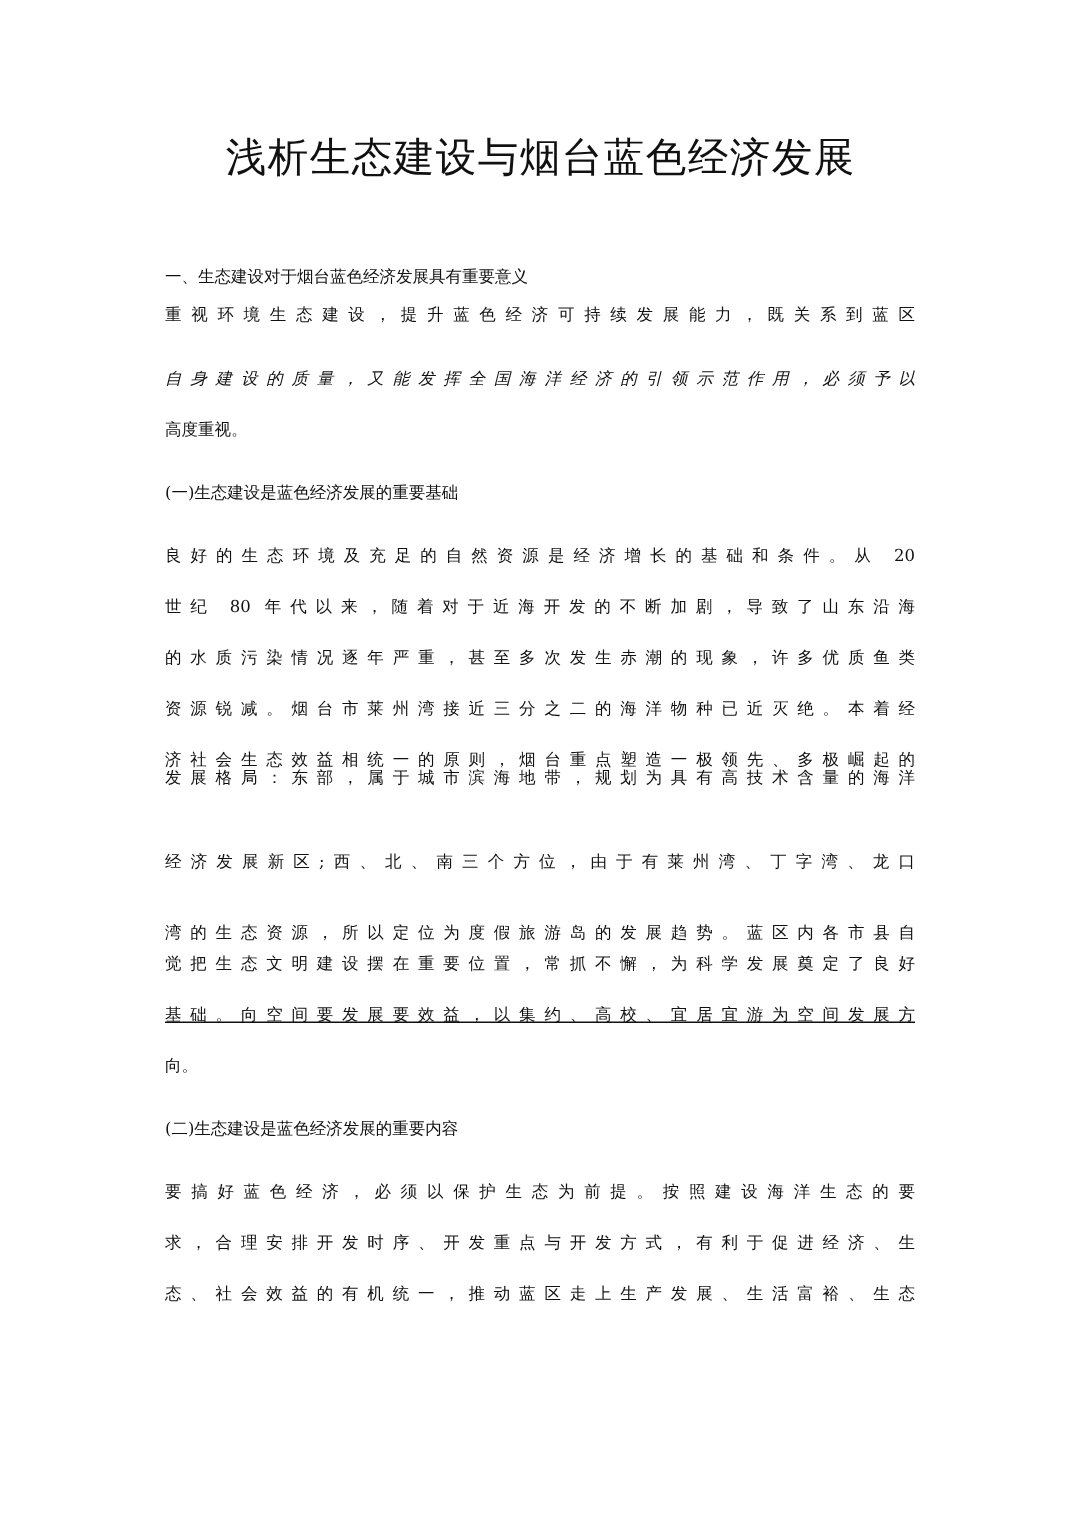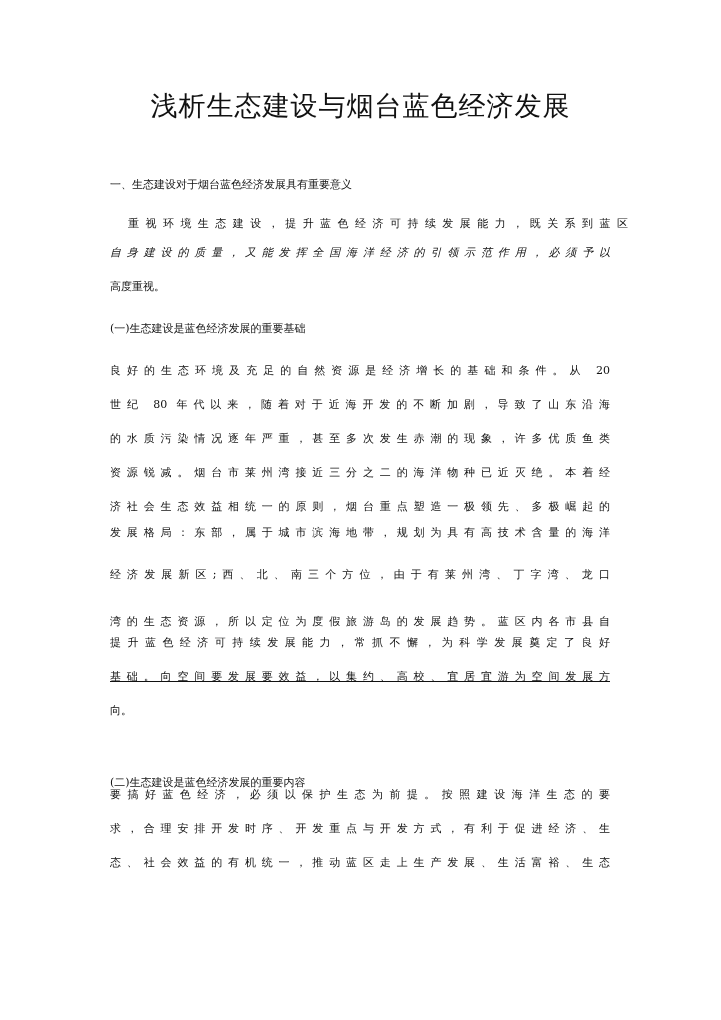--- a/index.html
+++ b/index.html
@@ -12,33 +12,33 @@
           text-align-last:justify; }
   .line.short { text-align-last:left; }
 </style>
 </head>
 <body>
 
 <div>
   <div class="title">浅析生态建设与烟台蓝色经济发展</div>
   <div id="body-lines">
       <div class="line short" style="top: 174px;">  一、生态建设对于烟台蓝色经济发展具有重要意义</div>
-      <div class="line" style="top: 213px; margin-left: 18px;"> 重视环境生态建设，提升蓝色经济可持续发展能力，既关系到蓝区</div>
+      <div class="line" style="top: 199px;"> 重视环境生态建设，提升蓝色经济可持续发展能力，既关系到蓝区</div>
       <div class="line" style="top: 242px; font-style: italic;">自身建设的质量，又能发挥全国海洋经济的引领示范作用，必须予以</div>
       <div class="line short" style="top: 276px;">高度重视。</div>
       <div class="line short" style="top: 318px;"> (一)生态建设是蓝色经济发展的重要基础</div>
       <div class="line" style="top: 360px;"> 良好的生态环境及充足的自然资源是经济增长的基础和条件。从 20</div>
       <div class="line" style="top: 394px;">世纪 80 年代以来，随着对于近海开发的不断加剧，导致了山东沿海</div>
       <div class="line" style="top: 428px;">的水质污染情况逐年严重，甚至多次发生赤潮的现象，许多优质鱼类</div>
       <div class="line" style="top: 462px;">资源锐减。烟台市莱州湾接近三分之二的海洋物种已近灭绝。本着经</div>
       <div class="line" style="top: 496px;">济社会生态效益相统一的原则，烟台重点塑造一极领先、多极崛起的</div>
-      <div class="line" style="top: 522px;">发展格局：东部，属于城市滨海地带，规划为具有高技术含量的海洋</div>
+      <div class="line" style="top: 508px;">发展格局：东部，属于城市滨海地带，规划为具有高技术含量的海洋</div>
       <div class="line" style="top: 564px;">经济发展新区;西、北、南三个方位，由于有莱州湾、丁字湾、龙口</div>
       <div class="line" style="top: 611px;">湾的生态资源，所以定位为度假旅游岛的发展趋势。蓝区内各市县自</div>
-      <div class="line" style="top: 632px;">提升蓝色经济可持续发展能力，常抓不懈，为科学发展奠定了良好</div>
+      <div class="line" style="top: 632px;">觉把生态文明建设摆在重要位置，常抓不懈，为科学发展奠定了良好</div>
       <div class="line" style="top: 666px; text-decoration: underline;">基础。向空间要发展要效益，以集约、高校、宜居宜游为空间发展方</div>
       <div class="line short" style="top: 700px;">向。</div>
-      <div class="line short" style="top: 772px;"> (二)生态建设是蓝色经济发展的重要内容</div>
+      <div class="line short" style="top: 742px;"> (二)生态建设是蓝色经济发展的重要内容</div>
       <div class="line" style="top: 784px;"> 要搞好蓝色经济，必须以保护生态为前提。按照建设海洋生态的要</div>
       <div class="line" style="top: 818px;">求，合理安排开发时序、开发重点与开发方式，有利于促进经济、生</div>
       <div class="line" style="top: 852px;">态、社会效益的有机统一，推动蓝区走上生产发展、生活富裕、生态</div>
     </div>
 </div>
 
 </body></html>

